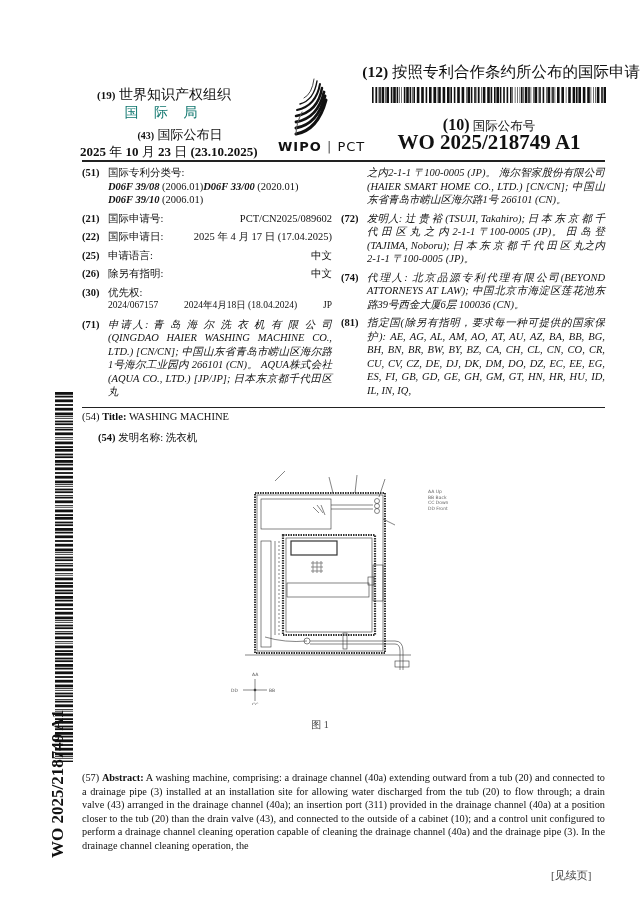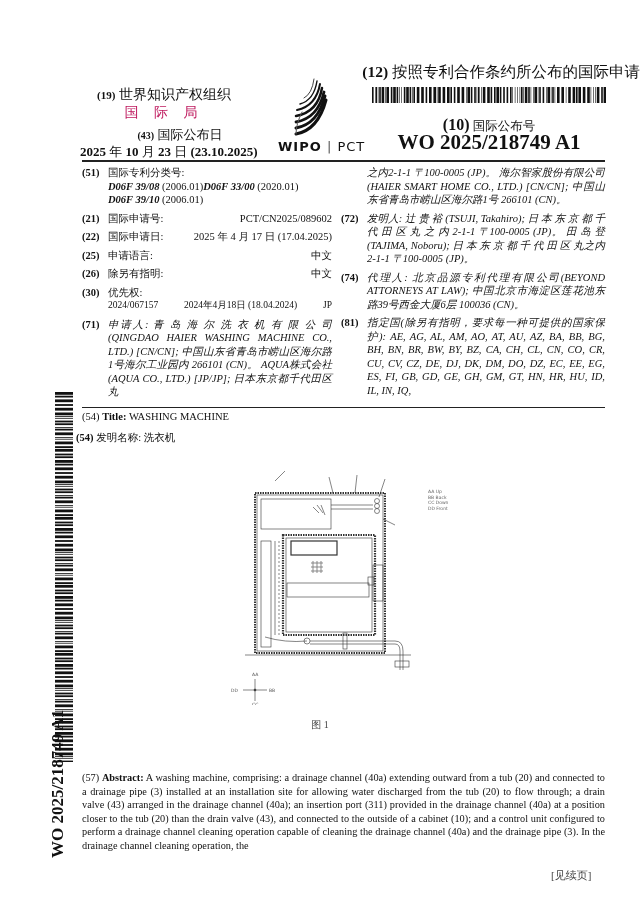--- a/index.html
+++ b/index.html
@@ -2,21 +2,21 @@
 <html><head>
 <meta charset="utf-8">
 <style>
   html, body { margin:0; padding:0; background:#fff; }
   body { width:640px; height:905px; position:relative; overflow:hidden; font-family:"Liberation Serif", "DejaVu Serif", serif; color:#111; }
   .abs { position:absolute; }
   .hdr-title { top:62px; left:0; width:640px; text-align:right; font-size:15.5px; }
   .hdr-title b { font-weight:bold; }
   .org { top:86px; left:84px; width:160px; text-align:center; font-size:14px; line-height:18px; }
   .org .num { font-size:11px; font-weight:bold; }
-  .org .sub { letter-spacing:6px; color:#be185d; }
+  .org .sub { letter-spacing:6px; color:#0f766e; }
   .pubdate-label { top:126px; left:100px; width:160px; text-align:center; font-size:13px; }
   .pubdate-label .num { font-size:10px; font-weight:bold;margin-top:24px; }
   .pubdate { top:143px; left:80px; width:190px; text-align:left; font-size:13px; font-weight:bold; }
   .pubdate .cn { font-weight:normal; }
   .logo { top:78px; left:278px; width:92px; height:80px; }
   .logo-text { top:139px; left:278px; font-family:"DejaVu Sans", sans-serif; font-weight:bold; font-size:13px; letter-spacing:1px; }
   .logo-text .pct { font-weight:normal; }
   .barcode-top { top:87px; left:372px; width:234px; height:16px; }
   .pubno-label { top:116px; left:372px; width:234px; text-align:center; font-size:12.5px; }
   .pubno-label .num { font-size:16px; font-weight:bold; }
@@ -26,21 +26,21 @@
   .colL { top:166px; left:82px; width:250px; }
   .colR { top:166px; left:341px; width:264px; }
   .fld { display:flex; margin-bottom:5px; }
   .fld .tag { font-weight:bold; width:26px; flex:none; }
   .fld .body { flex:1; }
   .row2 { display:flex; justify-content:space-between; }
   .ipc b { font-style:italic; }
   .just { text-align:justify;font-style:italic; }
   .rule-mid { top:407px; left:82px; width:523px; height:1px; background:#222; }
   .title-en { top:411px; left:82px; font-size:10.5px; }
-  .title-cn { top:431px; left:76px; font-size:10.5px; }
+  .title-cn { top:431px; left:98px; font-size:10.5px; }
   .side-barcode { top:392px; left:55px; width:18px; height:370px; }
   .side-wo { top:770px; left:42px; width:40px; height:90px; }
   .side-wo span { display:block; transform:rotate(-90deg); transform-origin:left top; position:absolute; top:88px; left:6px; font-weight:bold; font-size:17px; white-space:nowrap; }
   .drawing { top:465px; left:225px; width:240px; height:240px; }
   .fig-label { top:718px; left:300px; width:40px; text-align:center; font-size:10px; color:#444; }
   .legend { top:489px; left:428px; font-family:"DejaVu Sans", sans-serif; font-size:4.5px; line-height:5.5px; color:#666; }
   .abstract { top:771px; left:82px; width:523px; font-size:10.3px; line-height:13.5px; text-align:justify; }
   .abstract b { font-weight:bold; }
   .continue { top:868px; left:551px; font-size:11px; color:#444; }
 </style>

